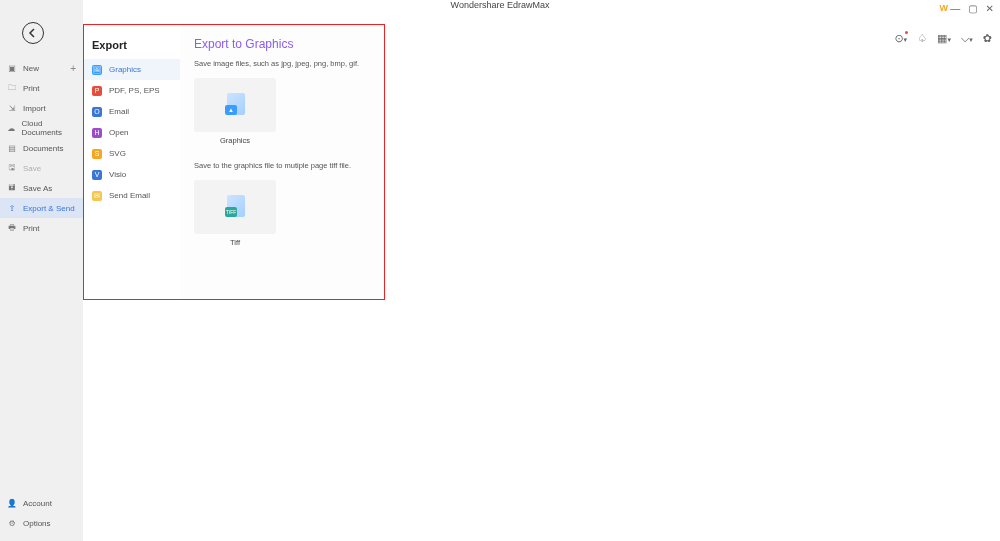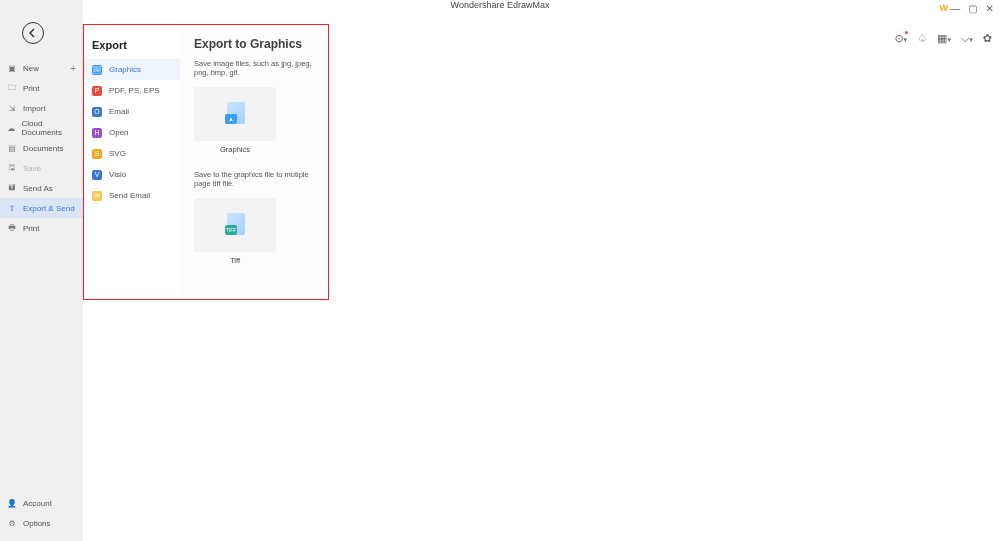--- a/index.html
+++ b/index.html
@@ -18,29 +18,29 @@
     
     .sidebar-primary { position: absolute; left: 0; top: 0; width: 83px; height: 541px; background: #f0f0f0; padding-top: 58px; }
     .sidebar-primary .item { display: flex; align-items: center; gap: 6px; padding: 4px 7px; font-size: 8px; color: #555; cursor: pointer; height: 20px; }
     .sidebar-primary .item.selected { background: #dce5f5; color: #3a76d8; }
     .sidebar-primary .item.disabled { color: #b0b0b0; }
     .sidebar-primary .item .ic { width: 10px; height: 10px; display: flex; align-items: center; justify-content: center; color: #777; }
     .sidebar-primary .item.selected .ic { color: #3a76d8; }
     .sidebar-primary .item .plus { margin-left: auto; font-size: 10px; color: #888; }
     .sidebar-primary .bottom { position: absolute; bottom: 8px; left: 0; right: 0; }
     
-    .panel { position: absolute; left: 83px; top: 24px; width: 246px; height: 276px; border: 1.5px solid #e22; background: #fff; display: flex; }
+    .panel { position: absolute; left: 83px; top: 24px; width: 302px; height: 276px; border: 1.5px solid #e22; background: #fff; display: flex; }
     .panel-left { width: 96px; background: #fff; padding: 8px 0; }
     .panel-left .heading { font-size: 11px; font-weight: bold; padding: 6px 8px 8px; color: #222; }
     .panel-left .item { display: flex; align-items: center; gap: 7px; padding: 4px 8px; font-size: 8px; color: #555; cursor: pointer; height: 21px; }
     .panel-left .item.active { background: #f0f5fc; color: #3a76d8; }
     .panel-left .item .dot { width: 10px; height: 10px; border-radius: 2px; display: flex; align-items: center; justify-content: center; font-size: 7px; color: #fff; }
     
     .panel-right { flex: 1; padding: 12px 14px; background: #fdfdfd; }
-    .panel-right .title { font-size: 12px; font-weight: bold; color: #404040; margin-bottom: 6px; }
+    .panel-right .title { font-size: 12px; font-weight: normal; color: #8b5cf6; margin-bottom: 6px; }
     .panel-right .desc { font-size: 7.5px; color: #555; margin-bottom: 10px; margin-top: 8px; }
     .card { width: 82px; height: 54px; background: #f3f3f3; border-radius: 3px; display: flex; align-items: center; justify-content: center; margin-bottom: 4px; }
     .card-label { font-size: 7.5px; color: #444; text-align: center; width: 82px; margin-bottom: 16px; }
     .file-ic { width: 20px; height: 24px; position: relative; }
     .file-ic .page { width: 18px; height: 22px; background: linear-gradient(135deg, #cce4ff, #a3d0ff); border-radius: 2px; position: absolute; top: 0; right: 0; }
     .file-ic .badge { width: 12px; height: 10px; background: #3a9cff; border-radius: 2px; position: absolute; bottom: 2px; left: 0; display:flex; align-items:center; justify-content:center; font-size:6px; color:#fff; }
     .file-ic.tiff .badge { background: #2aa89a; font-size: 5px; }
   </style>
 </head>
 <body>
@@ -90,21 +90,21 @@
   <div class="item">
     <span class="ic">▤</span>
     <span>Documents</span>
   </div>
   <div class="item disabled">
     <span class="ic">🖫</span>
     <span>Save</span>
   </div>
   <div class="item">
     <span class="ic">🖬</span>
-    <span>Send As</span>
+    <span>Save As</span>
   </div>
   <div class="item selected">
     <span class="ic">⇪</span>
     <span>Export &amp; Send</span>
   </div>
   <div class="item">
     <span class="ic">🖶</span>
     <span>Print</span>
   </div>
 

